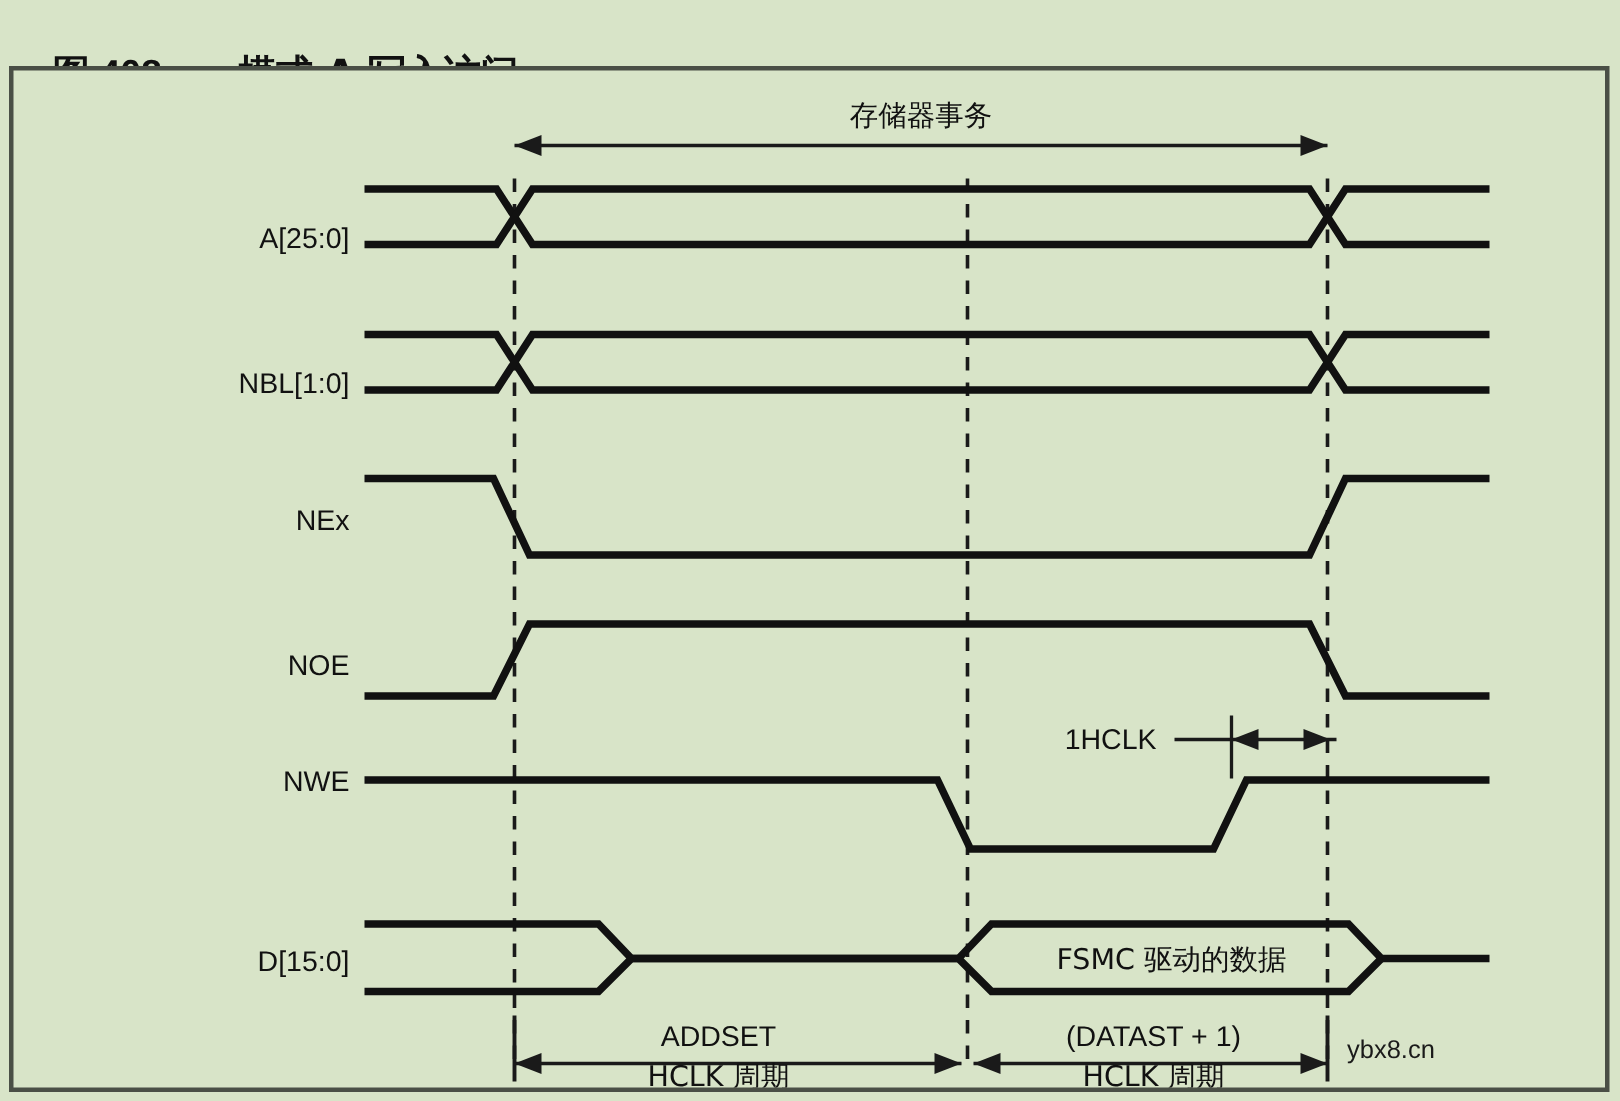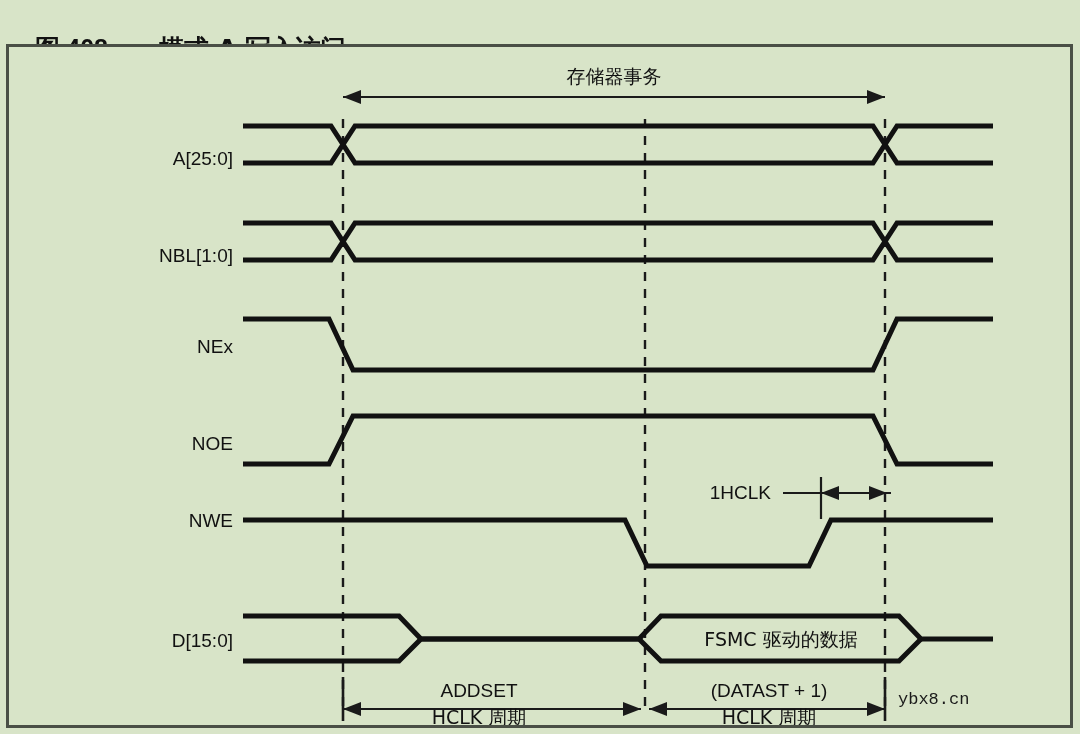--- a/index.html
+++ b/index.html
@@ -71,21 +71,21 @@
   }
   .anno-text {
     font-family: "Liberation Sans", sans-serif;
     font-size: 19px;
     fill: #111111;
   }
   .watermark {
     position: absolute;
     left: 898px;
     top: 690px;
-    font-family: Liberation Mono, monospace;
+    font-family: Liberation Sans, sans-serif;
     font-size: 17px;
     color: #1a1a1a;
     letter-spacing: 0px;
   }
 </style>
 </head>
 <body>
 
 <div id="figure-root">
 

